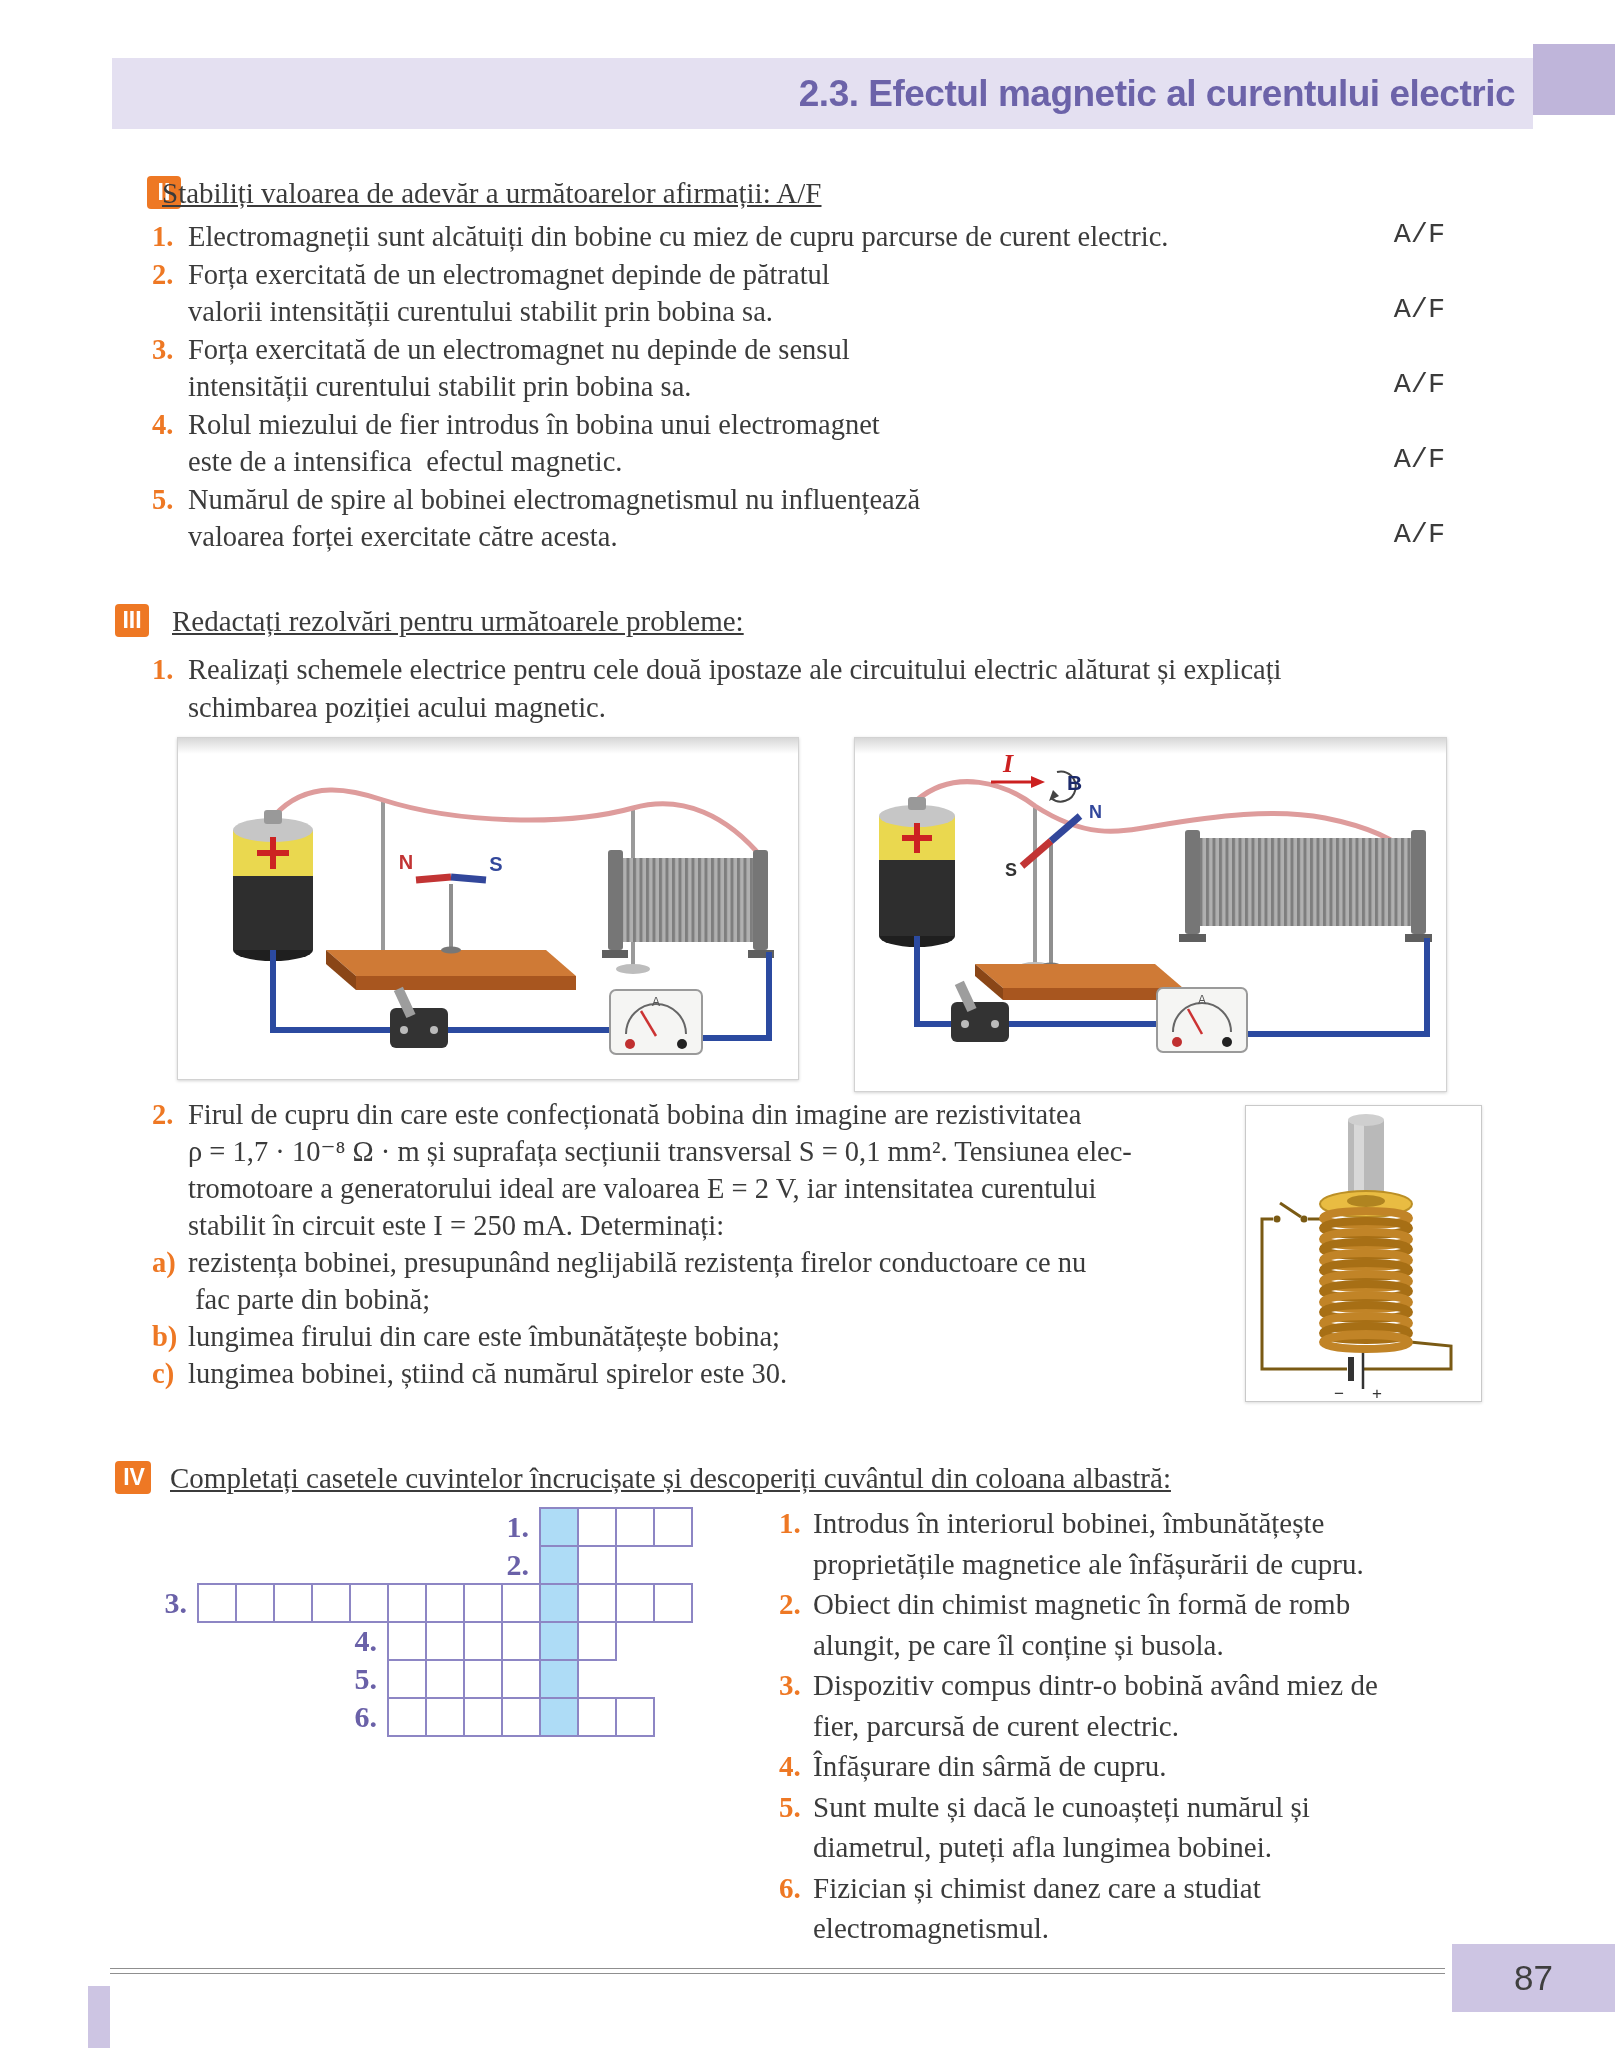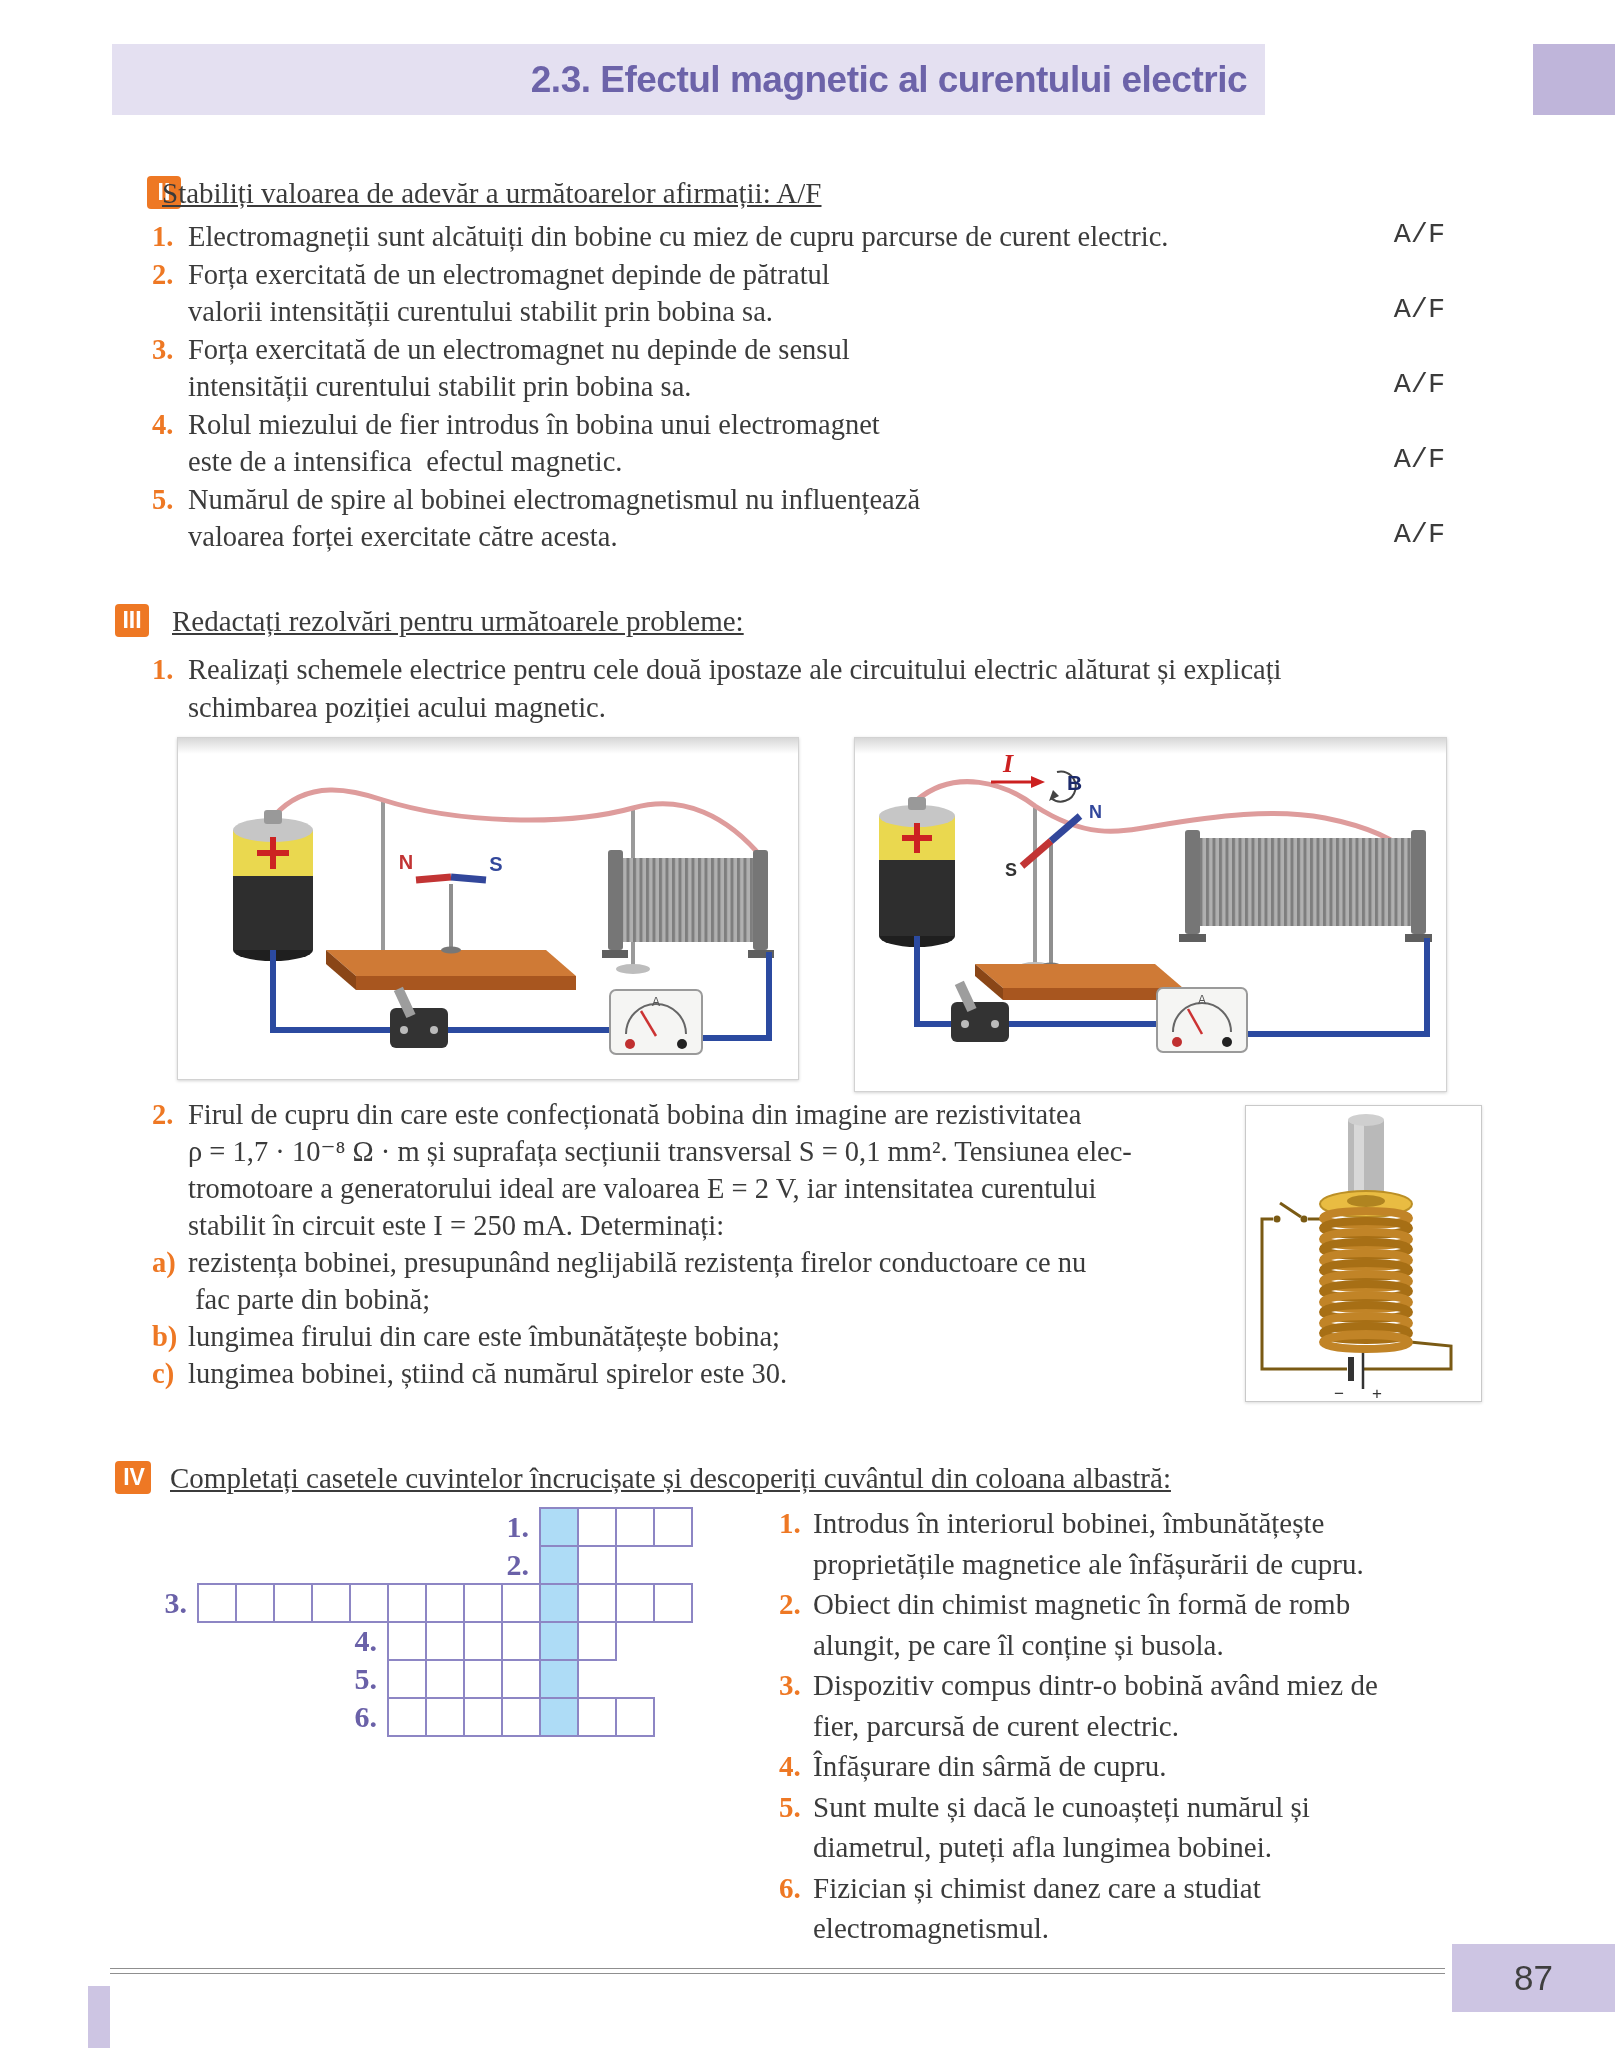--- a/index.html
+++ b/index.html
@@ -1,20 +1,20 @@
 <!DOCTYPE html>
 <html style="--accent-orange: #ee7824; --header-purple: #6c63a9; --band-bg: #e4e0f1; --band-block: #bfb5da; --grid-line: #8d86c4; --grid-blue: #aedcf6; --label-purple: #6a61a8; --text: #3b3b3b; --box-bg: #cdc5e3;"><head>
 <meta charset="utf-8">
 <style>
   html,body{margin:0;padding:0;}
   body{width:1615px;height:2048px;position:relative;background:#ffffff;
        font-family:"Liberation Serif","DejaVu Serif",serif;color:var(--text);}
   .abs{position:absolute;}
   
-  #band{left:112px;top:44px;width:1153px;height:71px;background:var(--band-bg);
+  #band{left:112px;top:58px;width:1421px;height:71px;background:var(--band-bg);
         display:flex;align-items:center;justify-content:flex-end;padding-right:18px;box-sizing:border-box;}
   #band h1{margin:0;font-family:"Liberation Sans","DejaVu Sans",sans-serif;font-weight:bold;
         font-size:37px;color:var(--header-purple);letter-spacing:-0.5px;}
   #band-block{left:1533px;top:44px;width:82px;height:71px;background:var(--band-block);}
   
   .badge{display:inline-flex;align-items:center;justify-content:center;
          background:var(--accent-orange);color:#fff;font-family:"Liberation Sans",sans-serif;
          font-weight:bold;font-size:23px;height:33px;min-width:22px;padding:0 6px;border-radius:4px;}
   .sec-title{font-size:29px;color:var(--text);line-height:34px;white-space:pre;text-decoration:underline;}
   

